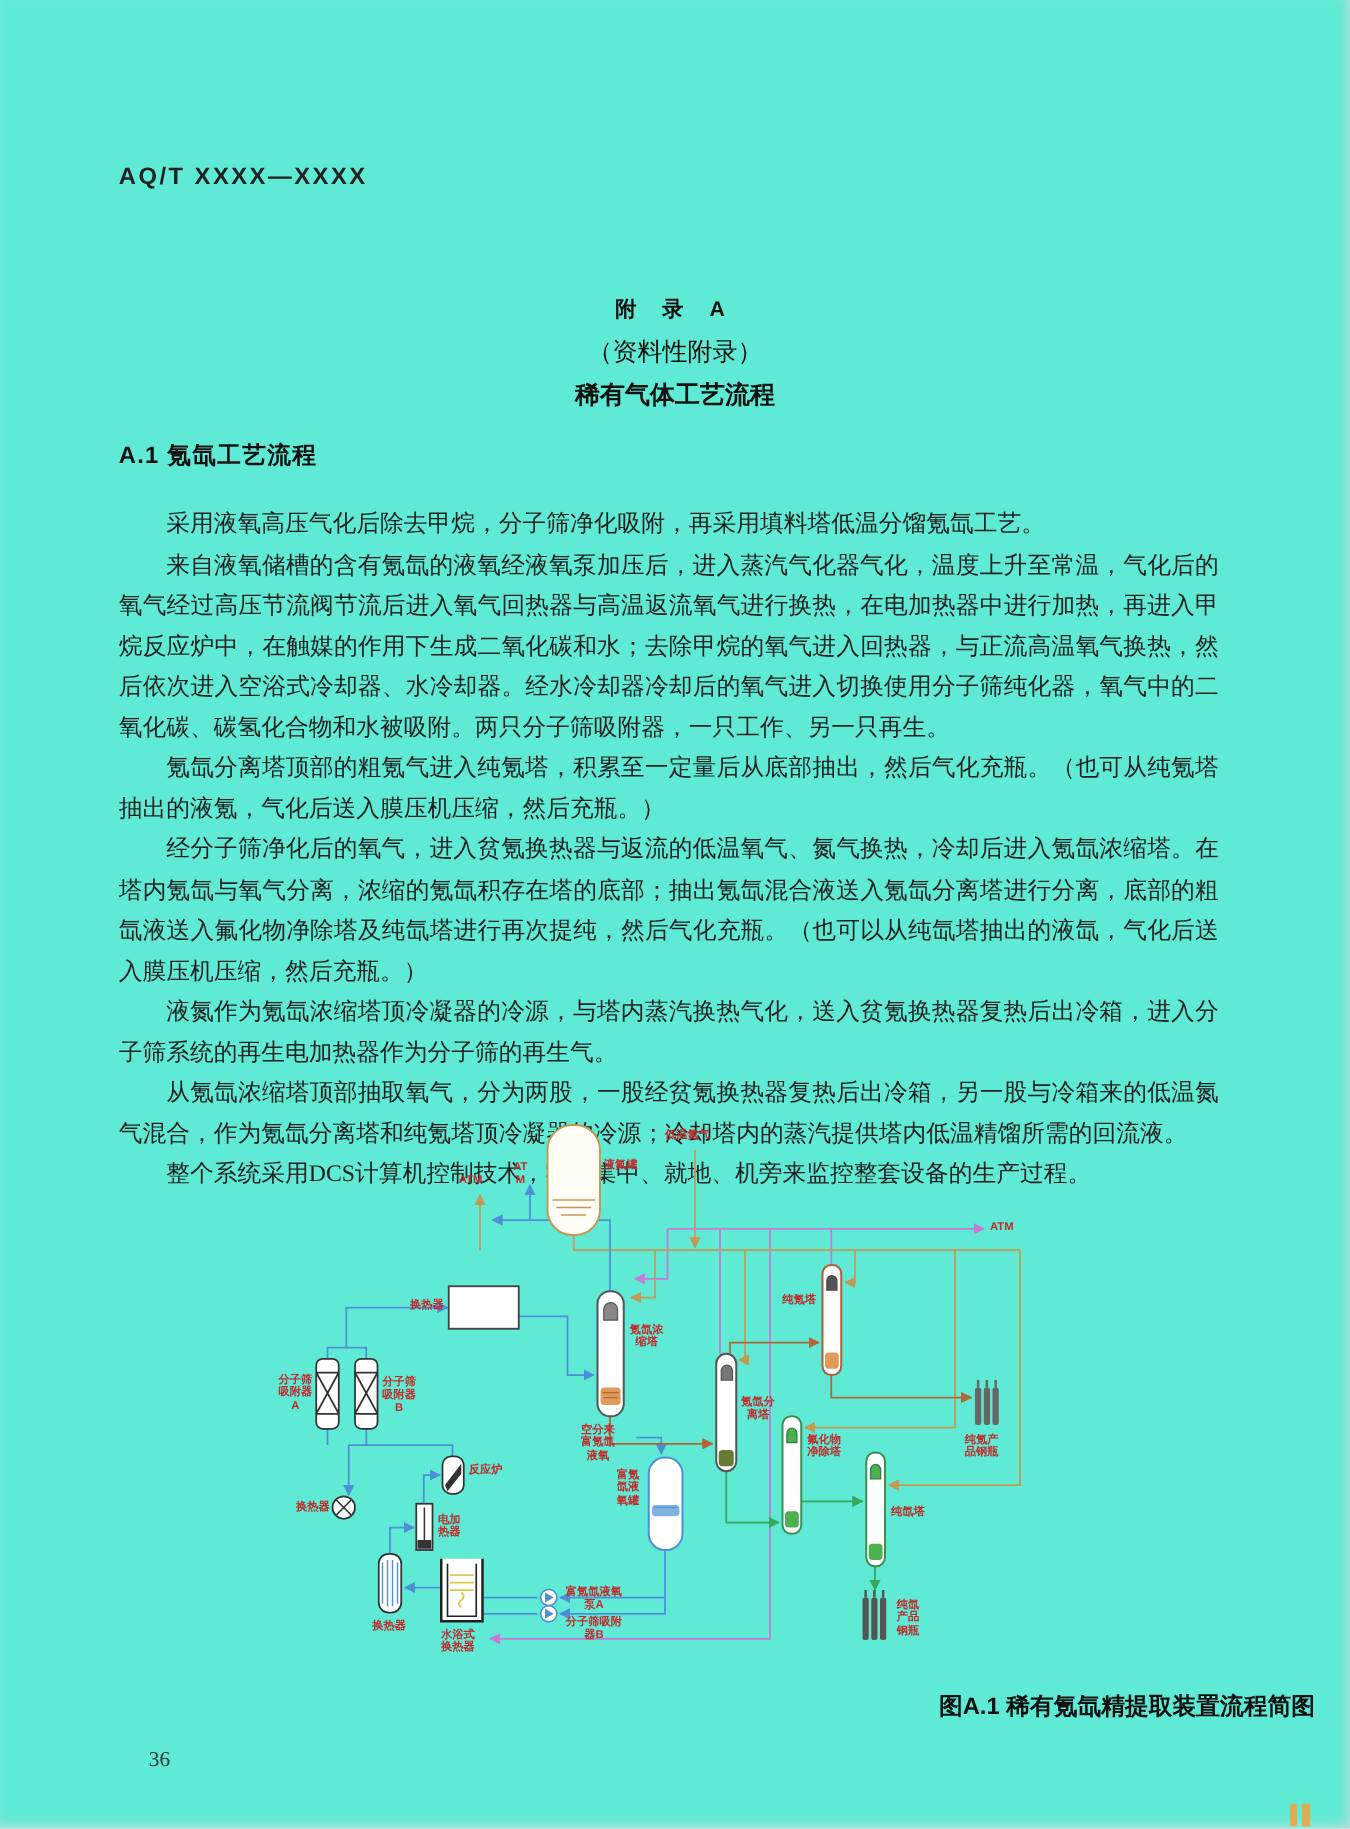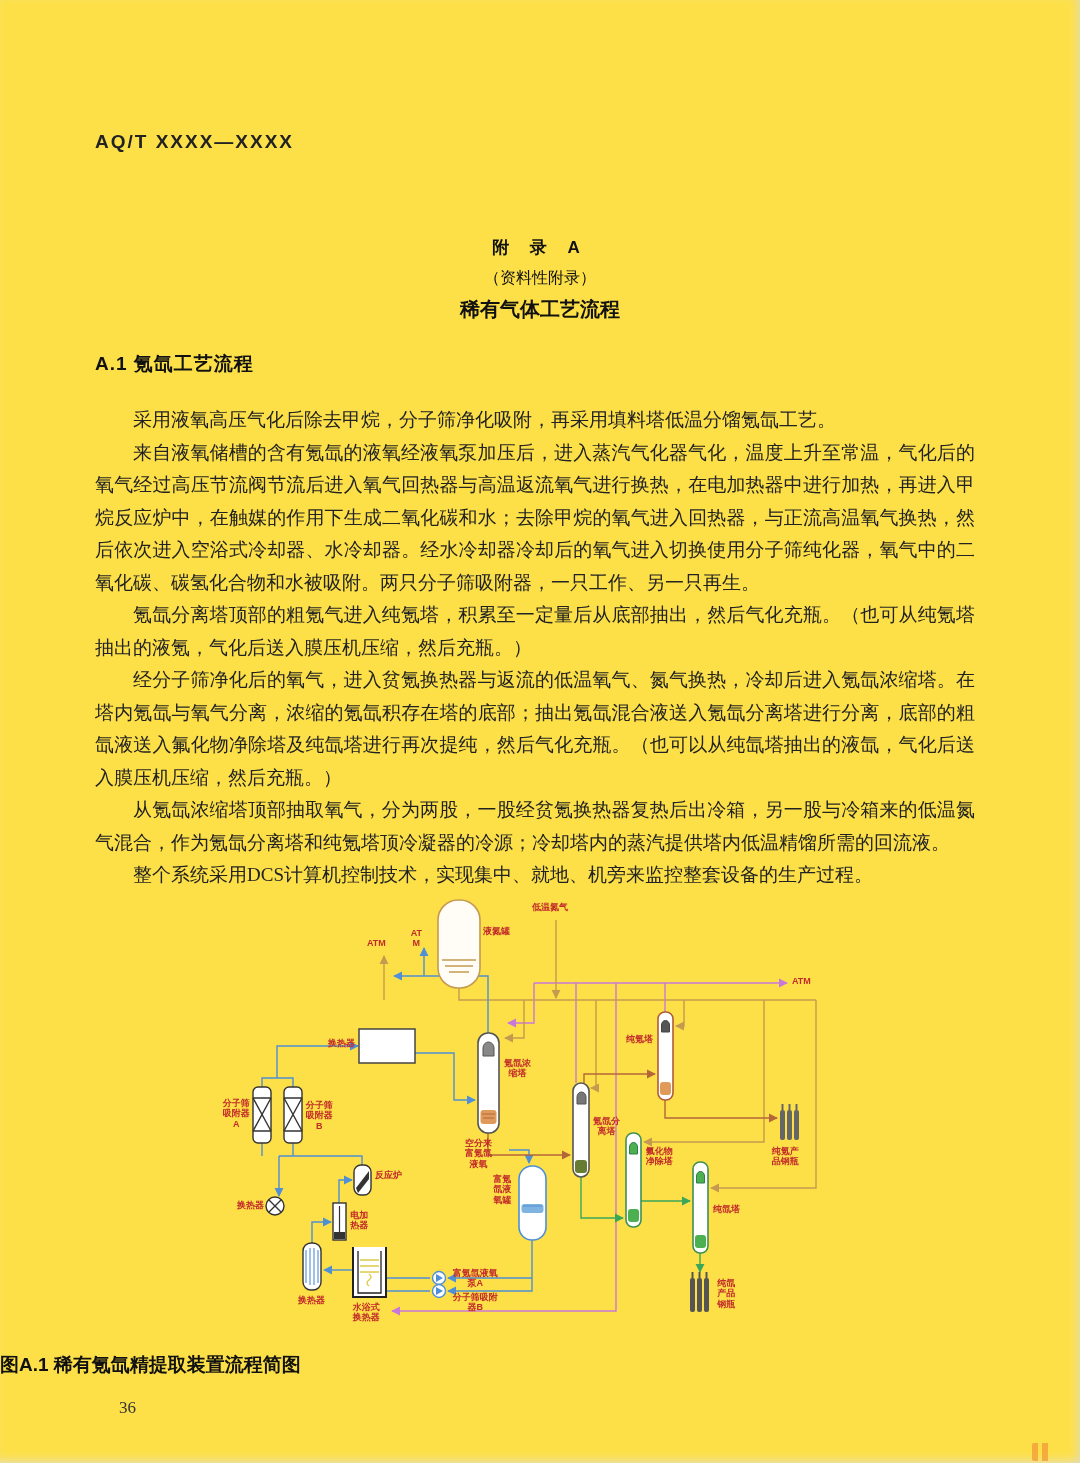--- a/index.html
+++ b/index.html
@@ -1,47 +1,47 @@
 <!DOCTYPE html>
 <html><head>
 <meta charset="utf-8">
 <style>
   html,body{margin:0;padding:0;background:#ffffff;}
   .page{
-    position:relative;width:1080px;height:1463px;background:#fde047;
+    position:relative;width:1080px;height:1463px;background:#5eead4;
     font-family:"Liberation Serif","DejaVu Serif",serif;color:#1a1a1a;overflow:hidden;
     box-shadow:inset -8px 0 12px -8px #d8d8d8, inset 0 -8px 12px -8px #e0e0e0;
   }
   .doc-header{
     position:absolute;left:95px;top:131px;
     font-family:"Liberation Sans","DejaVu Sans",sans-serif;
     font-size:19px;font-weight:bold;letter-spacing:2px;color:#222;
   }
   .title-block{position:absolute;left:0;top:236px;width:1080px;text-align:center;}
   .title-line1{font-family:"Liberation Sans",sans-serif;font-size:17px;font-weight:bold;letter-spacing:8px;color:#111;}
-  .title-line2{font-size:16px;margin-top:9px;color:#111;}
+  .title-line2{font-size:20px;margin-top:9px;color:#111;}
   .title-line3{font-family:"Liberation Sans",sans-serif;font-size:20px;font-weight:bold;margin-top:7px;color:#111;}
   .section-heading{
     position:absolute;left:95px;top:351px;
     font-family:"Liberation Sans",sans-serif;font-size:19px;font-weight:bold;color:#111;letter-spacing:1px;
   }
   .body-text{position:absolute;left:95px;top:404px;width:880px;}
   .body-text p{
     margin:0;padding:0;font-size:19px;line-height:32.5px;text-align:justify;
     text-indent:2em;color:#222;
   }
   .figure{position:absolute;left:224px;top:888px;width:640px;height:462px;}
   .figure svg{position:absolute;left:0;top:0;}
   .flabel{
     position:absolute;color:#c22b2b;font-family:"Liberation Sans",sans-serif;
     font-size:9px;font-weight:bold;line-height:1.15;text-align:center;
     word-break:break-all;white-space:normal;
   }
   .fig-caption{
-    position:absolute;left:0;top:1352px;width:1052px;text-align:left;
+    position:absolute;left:0;top:1352px;width:1052px;text-align:right;
     font-family:"Liberation Sans",sans-serif;font-size:19px;font-weight:bold;color:#111;
   }
   .page-number{position:absolute;left:119px;top:1398px;font-size:17px;color:#333;}
   .scan-artifact{
     position:absolute;right:8px;bottom:2px;width:40px;height:18px;
     background:linear-gradient(90deg,#f4a23a 0 6px,transparent 6px 10px,#f4a23a 10px 16px,transparent 16px);
     opacity:.85;border-radius:2px;
   }
 </style>
 </head>
@@ -57,20 +57,21 @@
     <div class="title-line3">稀有气体工艺流程</div>
   </div>
 
   <div class="section-heading">A.1  氪氙工艺流程</div>
 
   <div class="body-text">
     <p>采用液氧高压气化后除去甲烷，分子筛净化吸附，再采用填料塔低温分馏氪氙工艺。</p>
     <p>来自液氧储槽的含有氪氙的液氧经液氧泵加压后，进入蒸汽气化器气化，温度上升至常温，气化后的氧气经过高压节流阀节流后进入氧气回热器与高温返流氧气进行换热，在电加热器中进行加热，再进入甲烷反应炉中，在触媒的作用下生成二氧化碳和水；去除甲烷的氧气进入回热器，与正流高温氧气换热，然后依次进入空浴式冷却器、水冷却器。经水冷却器冷却后的氧气进入切换使用分子筛纯化器，氧气中的二氧化碳、碳氢化合物和水被吸附。两只分子筛吸附器，一只工作、另一只再生。</p>
     <p>氪氙分离塔顶部的粗氪气进入纯氪塔，积累至一定量后从底部抽出，然后气化充瓶。（也可从纯氪塔抽出的液氪，气化后送入膜压机压缩，然后充瓶。）</p>
     <p>经分子筛净化后的氧气，进入贫氪换热器与返流的低温氧气、氮气换热，冷却后进入氪氙浓缩塔。在塔内氪氙与氧气分离，浓缩的氪氙积存在塔的底部；抽出氪氙混合液送入氪氙分离塔进行分离，底部的粗氙液送入氟化物净除塔及纯氙塔进行再次提纯，然后气化充瓶。（也可以从纯氙塔抽出的液氙，气化后送入膜压机压缩，然后充瓶。）</p>
+    <p>液氮作为氪氙浓缩塔顶冷凝器的冷源，与塔内蒸汽换热气化，送入贫氪换热器复热后出冷箱，进入分子筛系统的再生电加热器作为分子筛的再生气。</p>
     <p>从氪氙浓缩塔顶部抽取氧气，分为两股，一股经贫氪换热器复热后出冷箱，另一股与冷箱来的低温氮气混合，作为氪氙分离塔和纯氪塔顶冷凝器的冷源；冷却塔内的蒸汽提供塔内低温精馏所需的回流液。</p>
     <p>整个系统采用DCS计算机控制技术，实现集中、就地、机旁来监控整套设备的生产过程。</p>
   </div>
 
   <div class="figure">
     <svg width="640" height="462" viewBox="0 0 640 462">
       <defs>
         <marker id="aB" viewBox="0 0 10 10" refX="9" refY="5" markerWidth="6.5" markerHeight="6.5" orient="auto-start-reverse">
             <path d="M0,0L10,5L0,10z" fill="#4e8fd5"></path>
           </marker>

